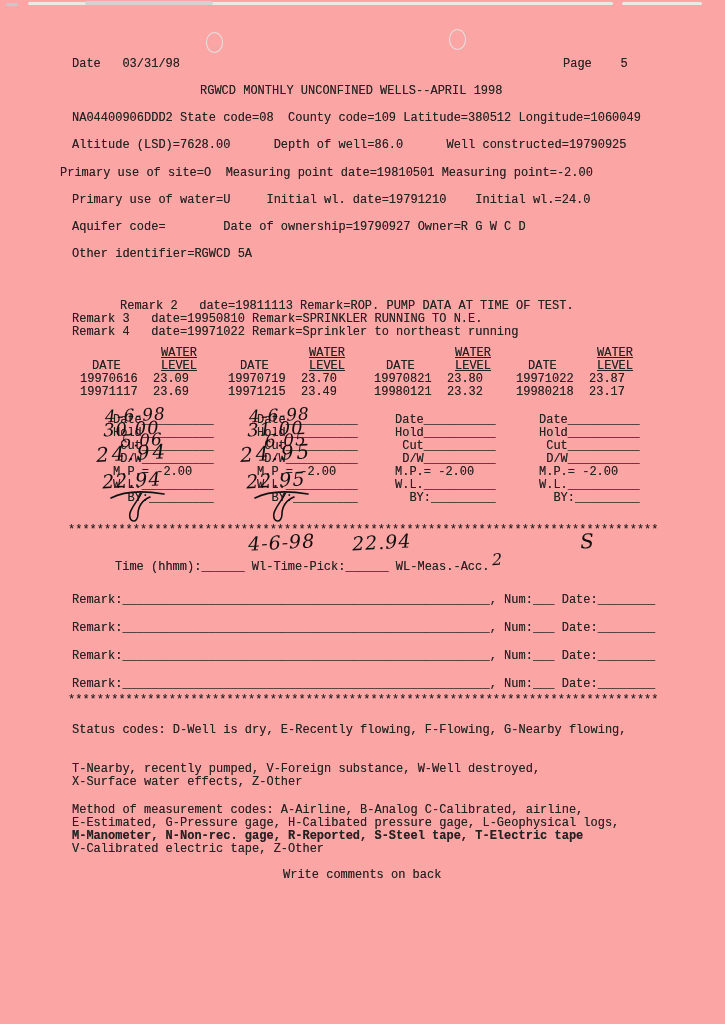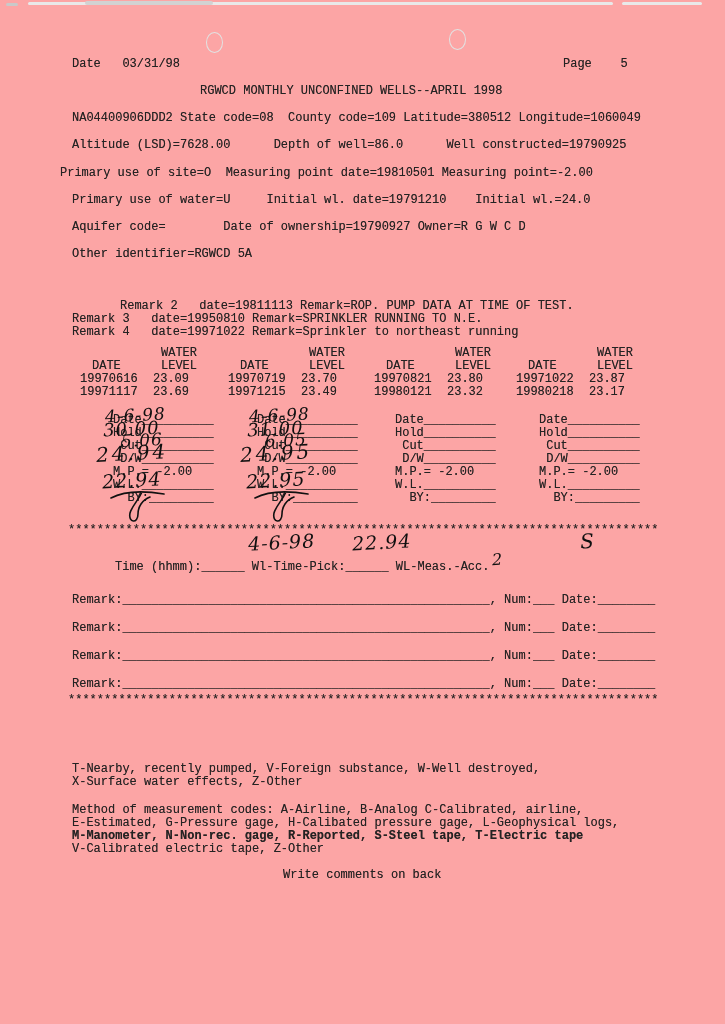--- a/index.html
+++ b/index.html
@@ -7,21 +7,21 @@
         font-family:"Liberation Mono","DejaVu Sans Mono",monospace;}
   .t{position:absolute;white-space:pre;font:12px/13px "Liberation Mono","DejaVu Sans Mono",monospace;
      color:#232323;text-shadow:0 0 .4px rgba(0,0,0,.45);}
   .hand{position:absolute;font-family:"DejaVu Serif",serif;font-style:italic;color:#101010;
         transform:rotate(-3deg);white-space:pre;letter-spacing:1px;}
   .scanline{position:absolute;border-radius:2px;}
   .hole{position:absolute;width:15px;height:19px;border:1.5px solid #e2e2e2;border-radius:50%;}
   .wlg{position:absolute;top:347px;display:grid;grid-template-columns:73px auto;
        font:12px/13px "Liberation Mono","DejaVu Sans Mono",monospace;color:#232323;white-space:pre;
        text-shadow:0 0 .4px rgba(0,0,0,.45);}
-  .wlg .hdr{padding-left:8px;}
+  .wlg .hdr{padding-left:8px;text-decoration:underline;}
   .wlg .dhdr{padding-left:12px;}
   .card{position:absolute;top:414px;width:110px;}
   .cardline{white-space:pre;font:12px/13px "Liberation Mono","DejaVu Sans Mono",monospace;
             color:#232323;text-shadow:0 0 .4px rgba(0,0,0,.45);padding-left:35px;}
   .sig{position:absolute;}
 </style>
 </head>
 <body>
 
 <div class="page">
@@ -137,20 +137,21 @@
   <span class="hand" style="left:580px;top:529px;font-size:20px;">S</span>
   <span class="hand" style="left:492px;top:550px;font-size:16px;">2</span>
 
   <div class="t" style="left:72px;top:594px;">Remark:___________________________________________________, Num:___ Date:________</div>
   <div class="t" style="left:72px;top:622px;">Remark:___________________________________________________, Num:___ Date:________</div>
   <div class="t" style="left:72px;top:650px;">Remark:___________________________________________________, Num:___ Date:________</div>
   <div class="t" style="left:72px;top:678px;">Remark:___________________________________________________, Num:___ Date:________</div>
 
   <div class="t" style="left:68px;top:694px;">**********************************************************************************</div>
 
+  <div class="t" style="left:72px;top:724px;">Status codes: D-Well is dry, E-Recently flowing, F-Flowing, G-Nearby flowing,</div>
   <div class="t" style="left:72px;top:763px;">T-Nearby, recently pumped, V-Foreign substance, W-Well destroyed,</div>
   <div class="t" style="left:72px;top:776px;">X-Surface water effects, Z-Other</div>
 
   <div class="t" style="left:72px;top:804px;">Method of measurement codes: A-Airline, B-Analog C-Calibrated, airline,</div>
   <div class="t" style="left:72px;top:817px;">E-Estimated, G-Pressure gage, H-Calibated pressure gage, L-Geophysical logs,</div>
   <div class="t" style="left:72px;top:830px;font-weight:bold;">M-Manometer, N-Non-rec. gage, R-Reported, S-Steel tape, T-Electric tape</div>
   <div class="t" style="left:72px;top:843px;">V-Calibrated electric tape, Z-Other</div>
 
   <div class="t" style="left:283px;top:869px;">Write comments on back</div>
 

